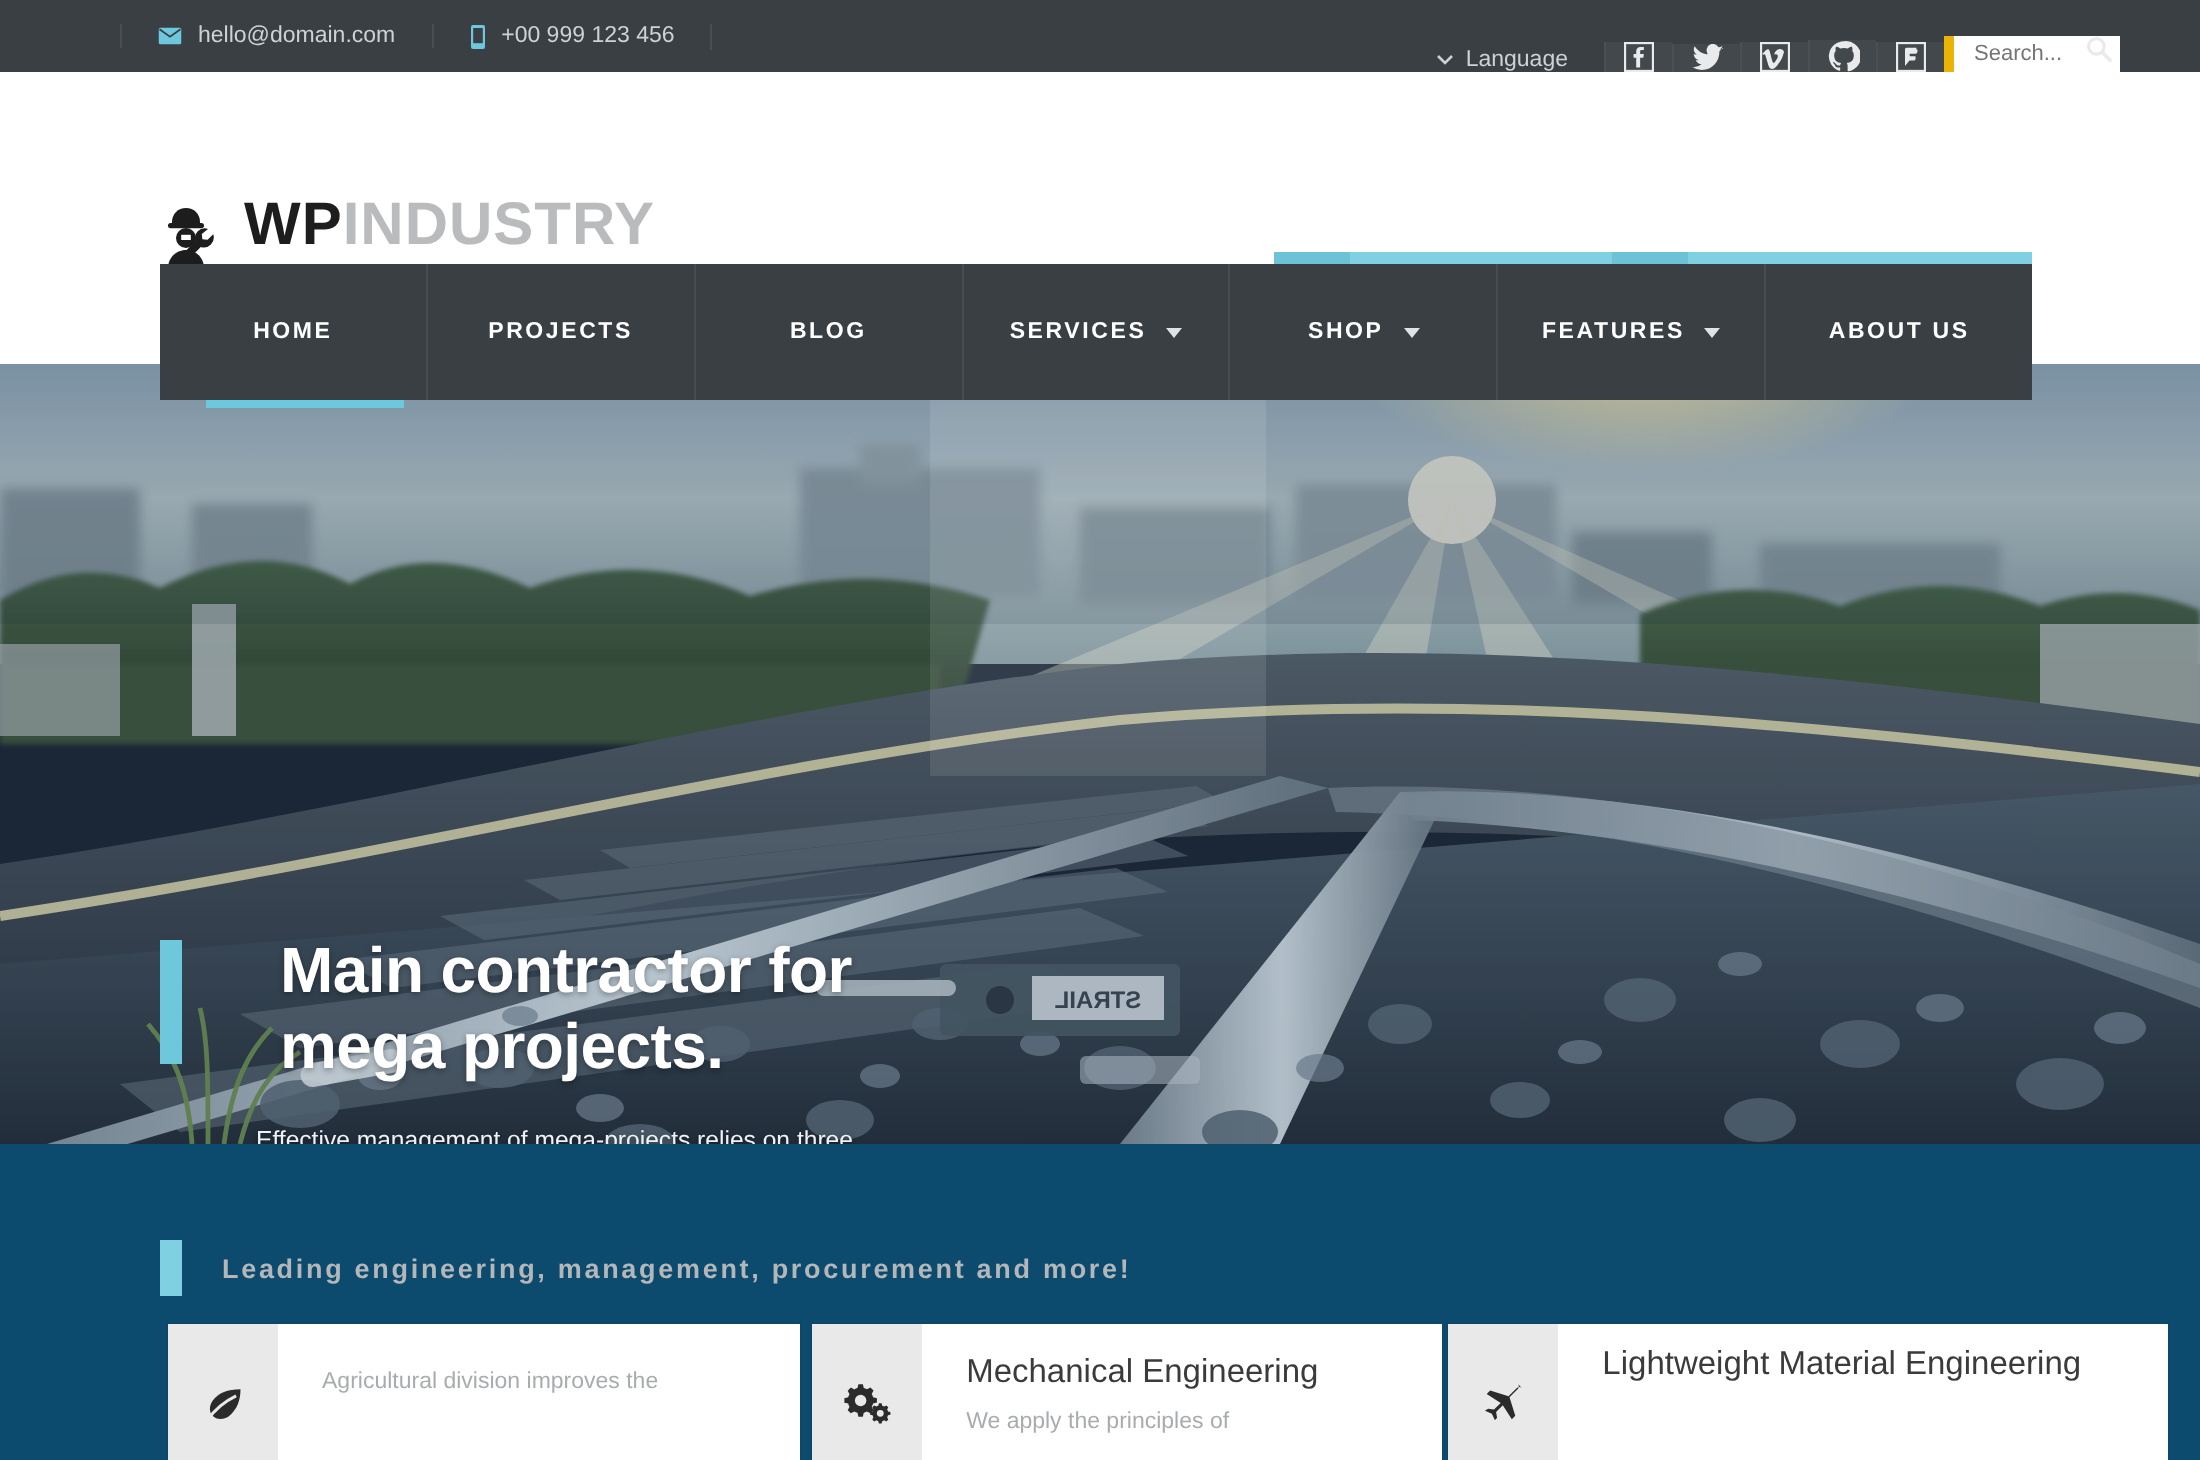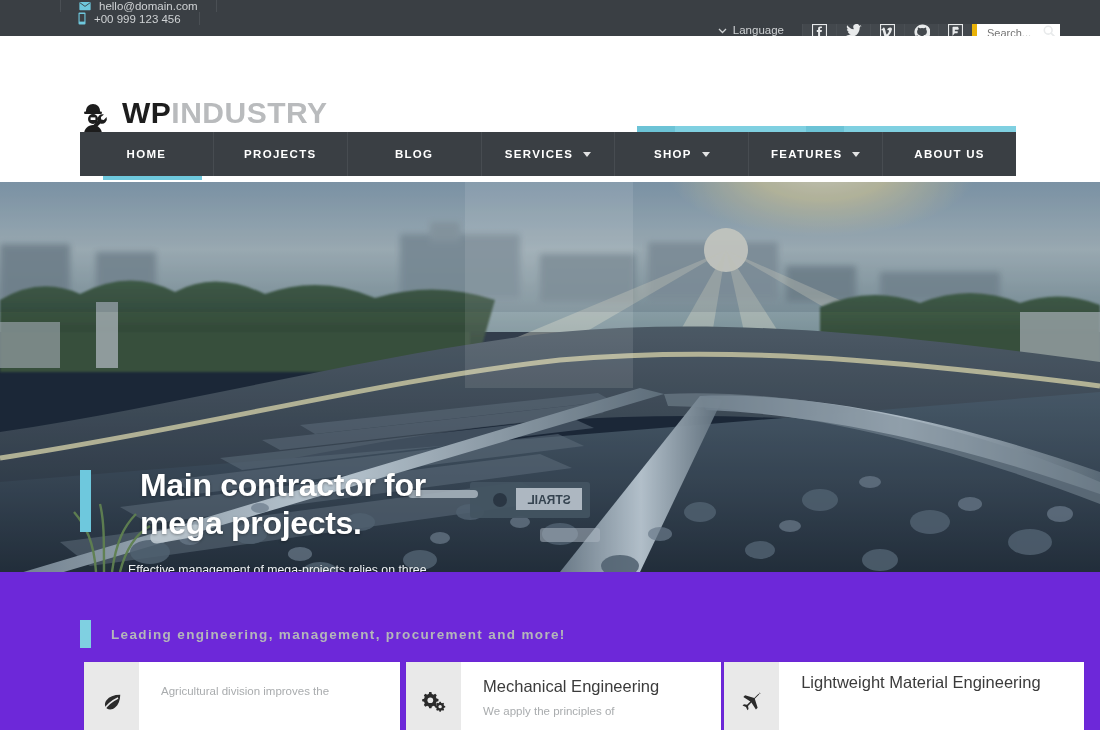--- a/index.html
+++ b/index.html
@@ -11,33 +11,33 @@
     overflow: hidden;
   }
 
   
   .topbar {
     height: 36px; width: 100%;
     background: #3a3f44;
     display: flex; align-items: stretch;
     position: relative;
   }
-  .topbar-left { display: flex; align-items: flex-start; margin-left: 60px; flex-direction: column; }
+  .topbar-left { display: flex; align-items: center; margin-left: 60px; }
   .tb-item {
     display: flex; align-items: center; gap: 8px;
     padding: 0 18px;
     color: #cfd2d4; font-size: 11.5px;
     border-left: 1px solid #4a4f54;
     border-right: 1px solid #4a4f54;
     white-space: nowrap;
   }
   .tb-item + .tb-item { border-left: none; }
   .tb-icon { color: #6ec8dd; display: flex; align-items: center; }
   .topbar-spacer { flex: 1; }
-  .topbar-right { display: flex; align-items: flex-start; margin-top: 24px; }
+  .topbar-right { display: flex; align-items: flex-end; }
   .lang {
     display: flex; align-items: center; gap: 6px;
     padding: 0 18px; color: #cfd2d4; font-size: 11.5px;
     white-space: nowrap;
   }
   .social {
     width: 34px; display: flex; align-items: center; justify-content: center;
     border-left: 1px solid #4a4f54;
     color: #e8eaeb;
     background: #43484d;
@@ -84,21 +84,21 @@
   .cta-label {
     display: flex; align-items: center; padding: 0 22px;
     background: #7fd0e1; color: #ffffff;
     font-size: 11.5px; font-weight: bold; letter-spacing: 1.2px;
     white-space: nowrap;
   }
 
   
   .nav {
     position: absolute; left: 80px; top: 132px;
-    width: 936px; height: 44px;
+    width: 936px; height: 68px;
     background: #3a3f44;
     display: flex; align-items: stretch;
     z-index: 6;
   }
   .nav-item {
     flex: 1;
     display: flex; align-items: center; justify-content: center; gap: 10px;
     color: #ffffff; font-size: 11.5px; font-weight: bold; letter-spacing: 1.3px;
     border-right: 1px solid #474c51;
     position: relative;
@@ -147,21 +147,21 @@
     margin-left: 48px; margin-top: 17px;
     color: #eef2f4; font-size: 12.3px; line-height: 1.74;
     width: 300px;
     text-shadow: 0 1px 3px rgba(0,0,0,0.45);
   }
 
   
   .services {
     position: absolute; left: 0; top: 572px;
     width: 1100px; height: 158px;
-    background: #6d28d9;
+    background: #0c4a6e;
   }
   .sec-head {
     position: absolute; left: 80px; top: 48px;
     display: flex; align-items: center;
   }
   .sec-bar { width: 11px; height: 28px; background: #7fd0e1; }
   .sec-title {
     margin-left: 20px;
     color: #b4b7b9; font-size: 13.5px; font-weight: bold; letter-spacing: 1.35px;
     white-space: nowrap;

